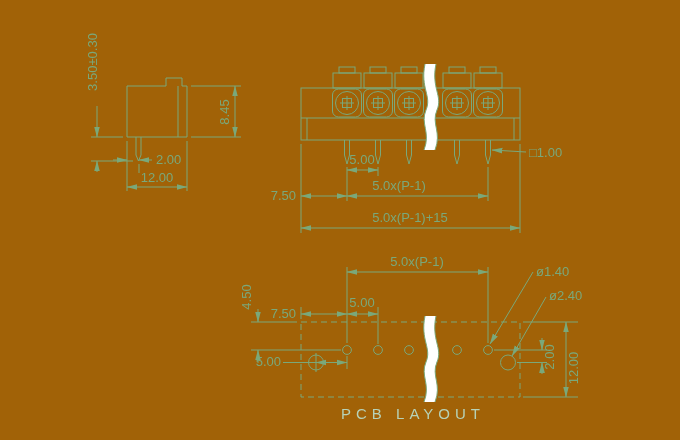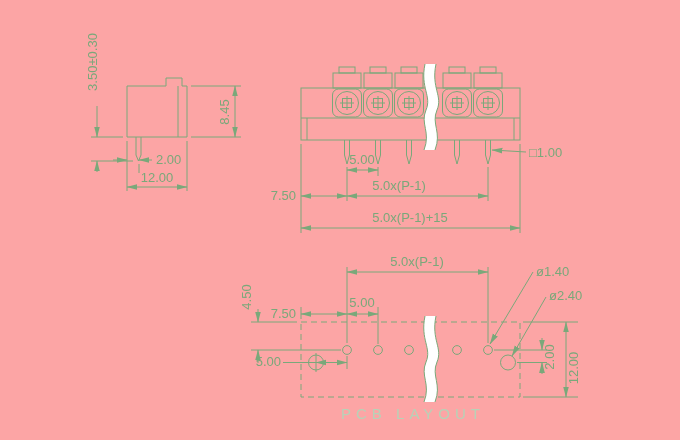--- a/index.html
+++ b/index.html
@@ -1,17 +1,17 @@
 <!DOCTYPE html>
 <html style="--line: #7aa87a; --faded: #b7d2b7;"><head>
 <meta charset="utf-8">
 <style>
   :root { --line:#7aa87a; --faded:#b7d2b7; }
   html,body { margin:0; padding:0; background:#ffffff; }
-  .sheet { width:680px; height:440px; background:#fca5a5; position:relative; overflow:hidden; }
+  .sheet { width:680px; height:440px; background:#a16207; position:relative; overflow:hidden; }
   svg { display:block; }
   svg text {
     font-family:"Liberation Sans", sans-serif;
     font-size:13px;
     fill:var(--line);
     stroke:none;
   }
   .thin  { stroke:var(--line); fill:none; stroke-width:1; }
   .dash  { stroke:var(--line); fill:none; stroke-width:1; stroke-dasharray:6 4; }
   .fillc { fill:var(--line); stroke:none; }

